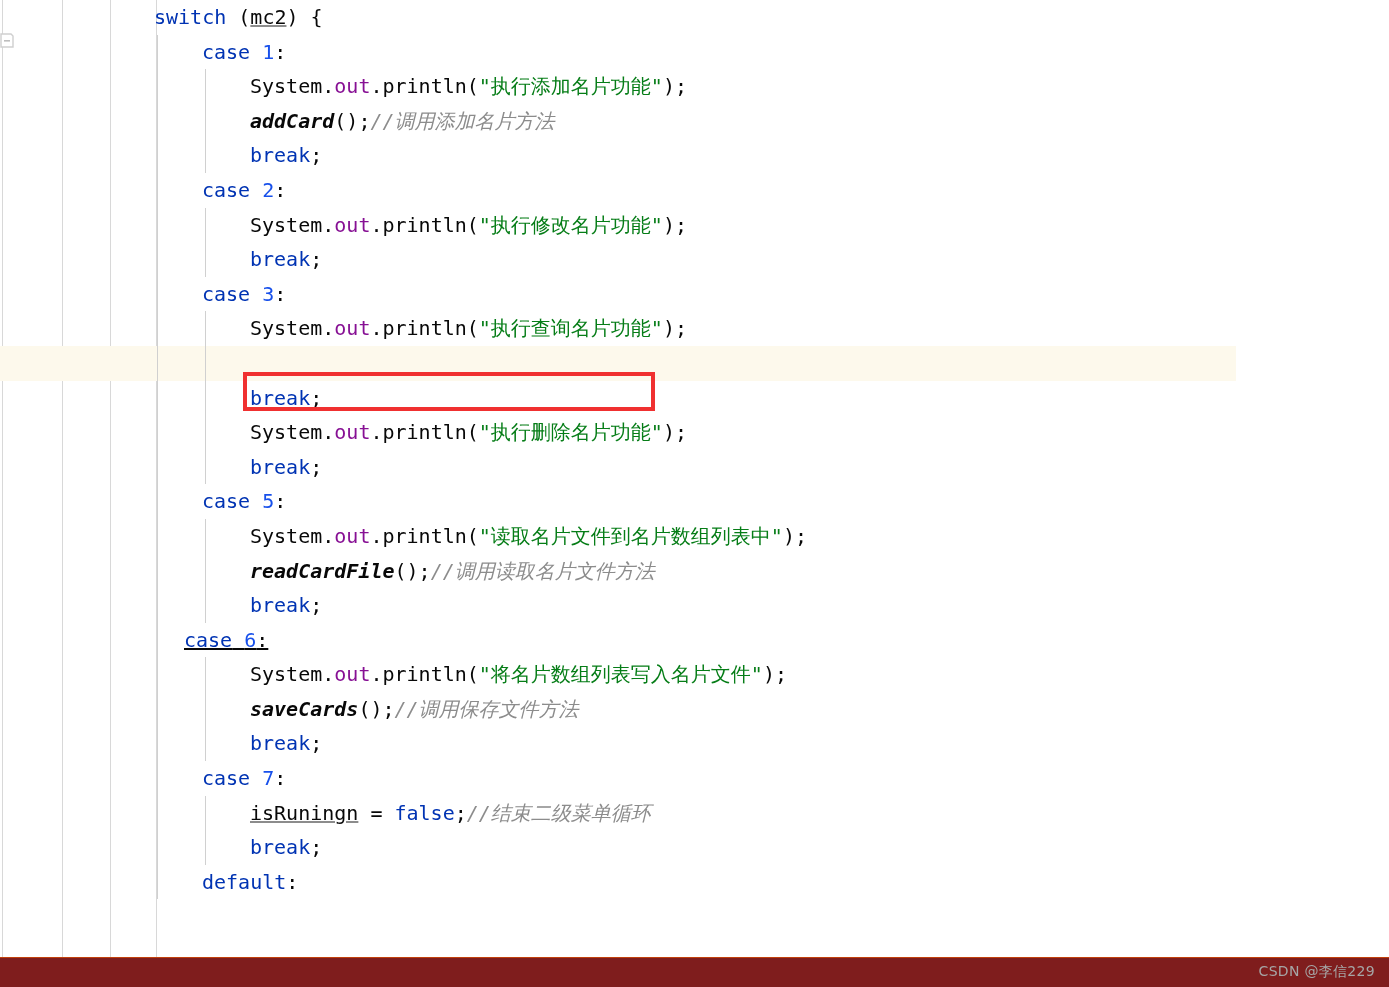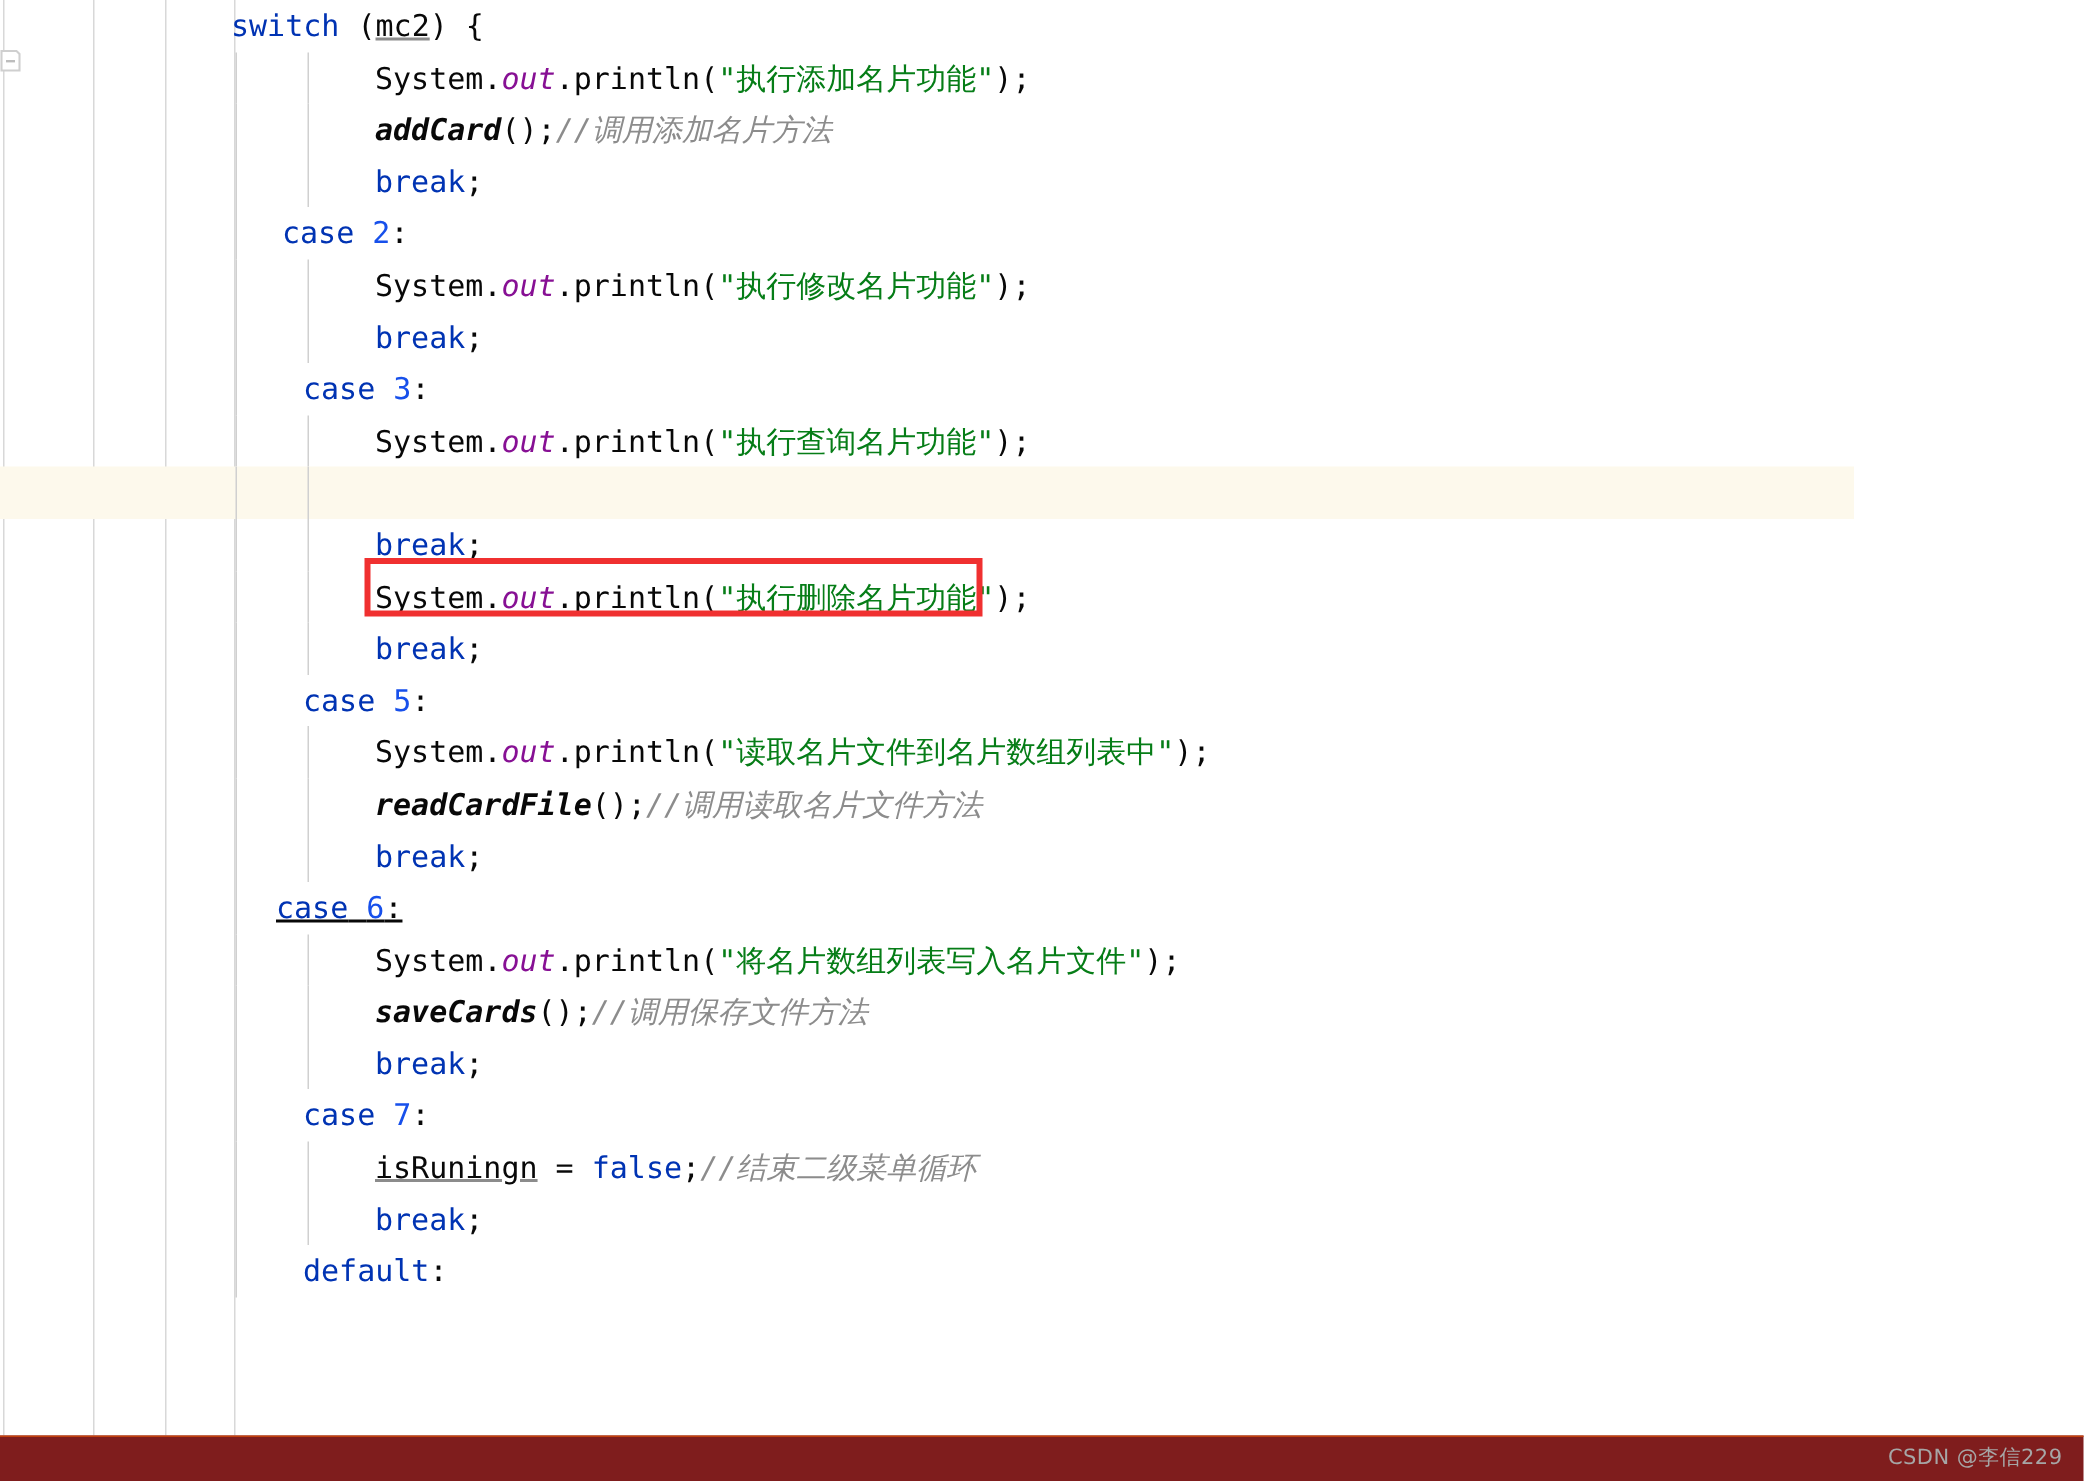--- a/index.html
+++ b/index.html
@@ -83,21 +83,21 @@
     width: 1px;
     background: #d0d0d0;
   }
   .iguide.lv1 { left: 157px; }
   .iguide.lv2 { left: 205px; }
 
   
   .kw   { color: #0033b3; }                 
   .num  { color: #1750eb; }                 
   .str  { color: #067d17; }                 
-  .fld  { color: #871094; font-style: italic; }   
+  .fld  { color: #871094; }   
   .mth  { color: #080808; font-style: italic; font-weight: bold; } 
   .cmt  { color: #8c8c8c; font-style: italic; }   
   .ul   { text-decoration: underline; text-decoration-color: #8c8c8c; }
   .pln  { color: #080808; }
 
   
   #annot-box {
     position: absolute;
     left: 243px;
     top: 372px;
@@ -142,24 +142,25 @@
 
   <div id="fold-marker">
     <svg width="14" height="16" viewBox="0 0 14 16" aria-hidden="true">
       <path d="M1 1 L11 1 L13 3 L13 14 L1 14 Z" fill="#ffffff" stroke="#cfcfcf" stroke-width="1.4"></path>
       <rect x="4" y="7" width="6" height="1.6" fill="#bdbdbd"></rect>
     </svg>
   </div>
 
   <div id="code">
       <div class="line"><span class="txt" style="left: 154px;"><span class="kw">switch</span><span class="pln"> (</span><span class="pln ul">mc2</span><span class="pln">) {</span></span></div>
+      <div class="line"><span class="iguide lv1"></span><span class="txt" style="left: 202px;"><span class="kw">case</span><span class="pln"> </span><span class="num">1</span><span class="pln">:</span></span></div>
       <div class="line"><span class="iguide lv1"></span><span class="iguide lv2"></span><span class="txt" style="left: 250px;"><span class="pln">System</span><span class="pln">.</span><span class="fld">out</span><span class="pln">.println(</span><span class="str">"执行添加名片功能"</span><span class="pln">);</span></span></div>
       <div class="line"><span class="iguide lv1"></span><span class="iguide lv2"></span><span class="txt" style="left: 250px; text-align: right;"><span class="mth">addCard</span><span class="pln">();</span><span class="cmt">//调用添加名片方法</span></span></div>
       <div class="line"><span class="iguide lv1"></span><span class="iguide lv2"></span><span class="txt" style="left: 250px;"><span class="kw">break</span><span class="pln">;</span></span></div>
-      <div class="line"><span class="iguide lv1"></span><span class="txt" style="left: 188px;"><span class="kw">case</span><span class="pln"> </span><span class="num">2</span><span class="pln">:</span></span></div>
+      <div class="line"><span class="iguide lv1"></span><span class="txt" style="left: 202px;"><span class="kw">case</span><span class="pln"> </span><span class="num">2</span><span class="pln">:</span></span></div>
       <div class="line"><span class="iguide lv1"></span><span class="iguide lv2"></span><span class="txt" style="left: 250px;"><span class="pln">System</span><span class="pln">.</span><span class="fld">out</span><span class="pln">.println(</span><span class="str">"执行修改名片功能"</span><span class="pln">);</span></span></div>
       <div class="line"><span class="iguide lv1"></span><span class="iguide lv2"></span><span class="txt" style="left: 250px;"><span class="kw">break</span><span class="pln">;</span></span></div>
       <div class="line"><span class="iguide lv1"></span><span class="txt" style="left: 202px; text-align: center;"><span class="kw">case</span><span class="pln"> </span><span class="num">3</span><span class="pln">:</span></span></div>
       <div class="line"><span class="iguide lv1"></span><span class="iguide lv2"></span><span class="txt" style="left: 250px;"><span class="pln">System</span><span class="pln">.</span><span class="fld">out</span><span class="pln">.println(</span><span class="str">"执行查询名片功能"</span><span class="pln">);</span></span></div>
       <div class="line hl"><span class="iguide lv1"></span><span class="iguide lv2"></span></div>
       <div class="line"><span class="iguide lv1"></span><span class="iguide lv2"></span><span class="txt" style="left: 250px;"><span class="kw">break</span><span class="pln">;</span></span></div>
       <div class="line"><span class="iguide lv1"></span><span class="iguide lv2"></span><span class="txt" style="left: 250px;"><span class="pln">System</span><span class="pln">.</span><span class="fld">out</span><span class="pln">.println(</span><span class="str">"执行删除名片功能"</span><span class="pln">);</span></span></div>
       <div class="line"><span class="iguide lv1"></span><span class="iguide lv2"></span><span class="txt" style="left: 250px;"><span class="kw">break</span><span class="pln">;</span></span></div>
       <div class="line"><span class="iguide lv1"></span><span class="txt" style="left: 202px;"><span class="kw">case</span><span class="pln"> </span><span class="num">5</span><span class="pln">:</span></span></div>
       <div class="line"><span class="iguide lv1"></span><span class="iguide lv2"></span><span class="txt" style="left: 250px;"><span class="pln">System</span><span class="pln">.</span><span class="fld">out</span><span class="pln">.println(</span><span class="str">"读取名片文件到名片数组列表中"</span><span class="pln">);</span></span></div>

